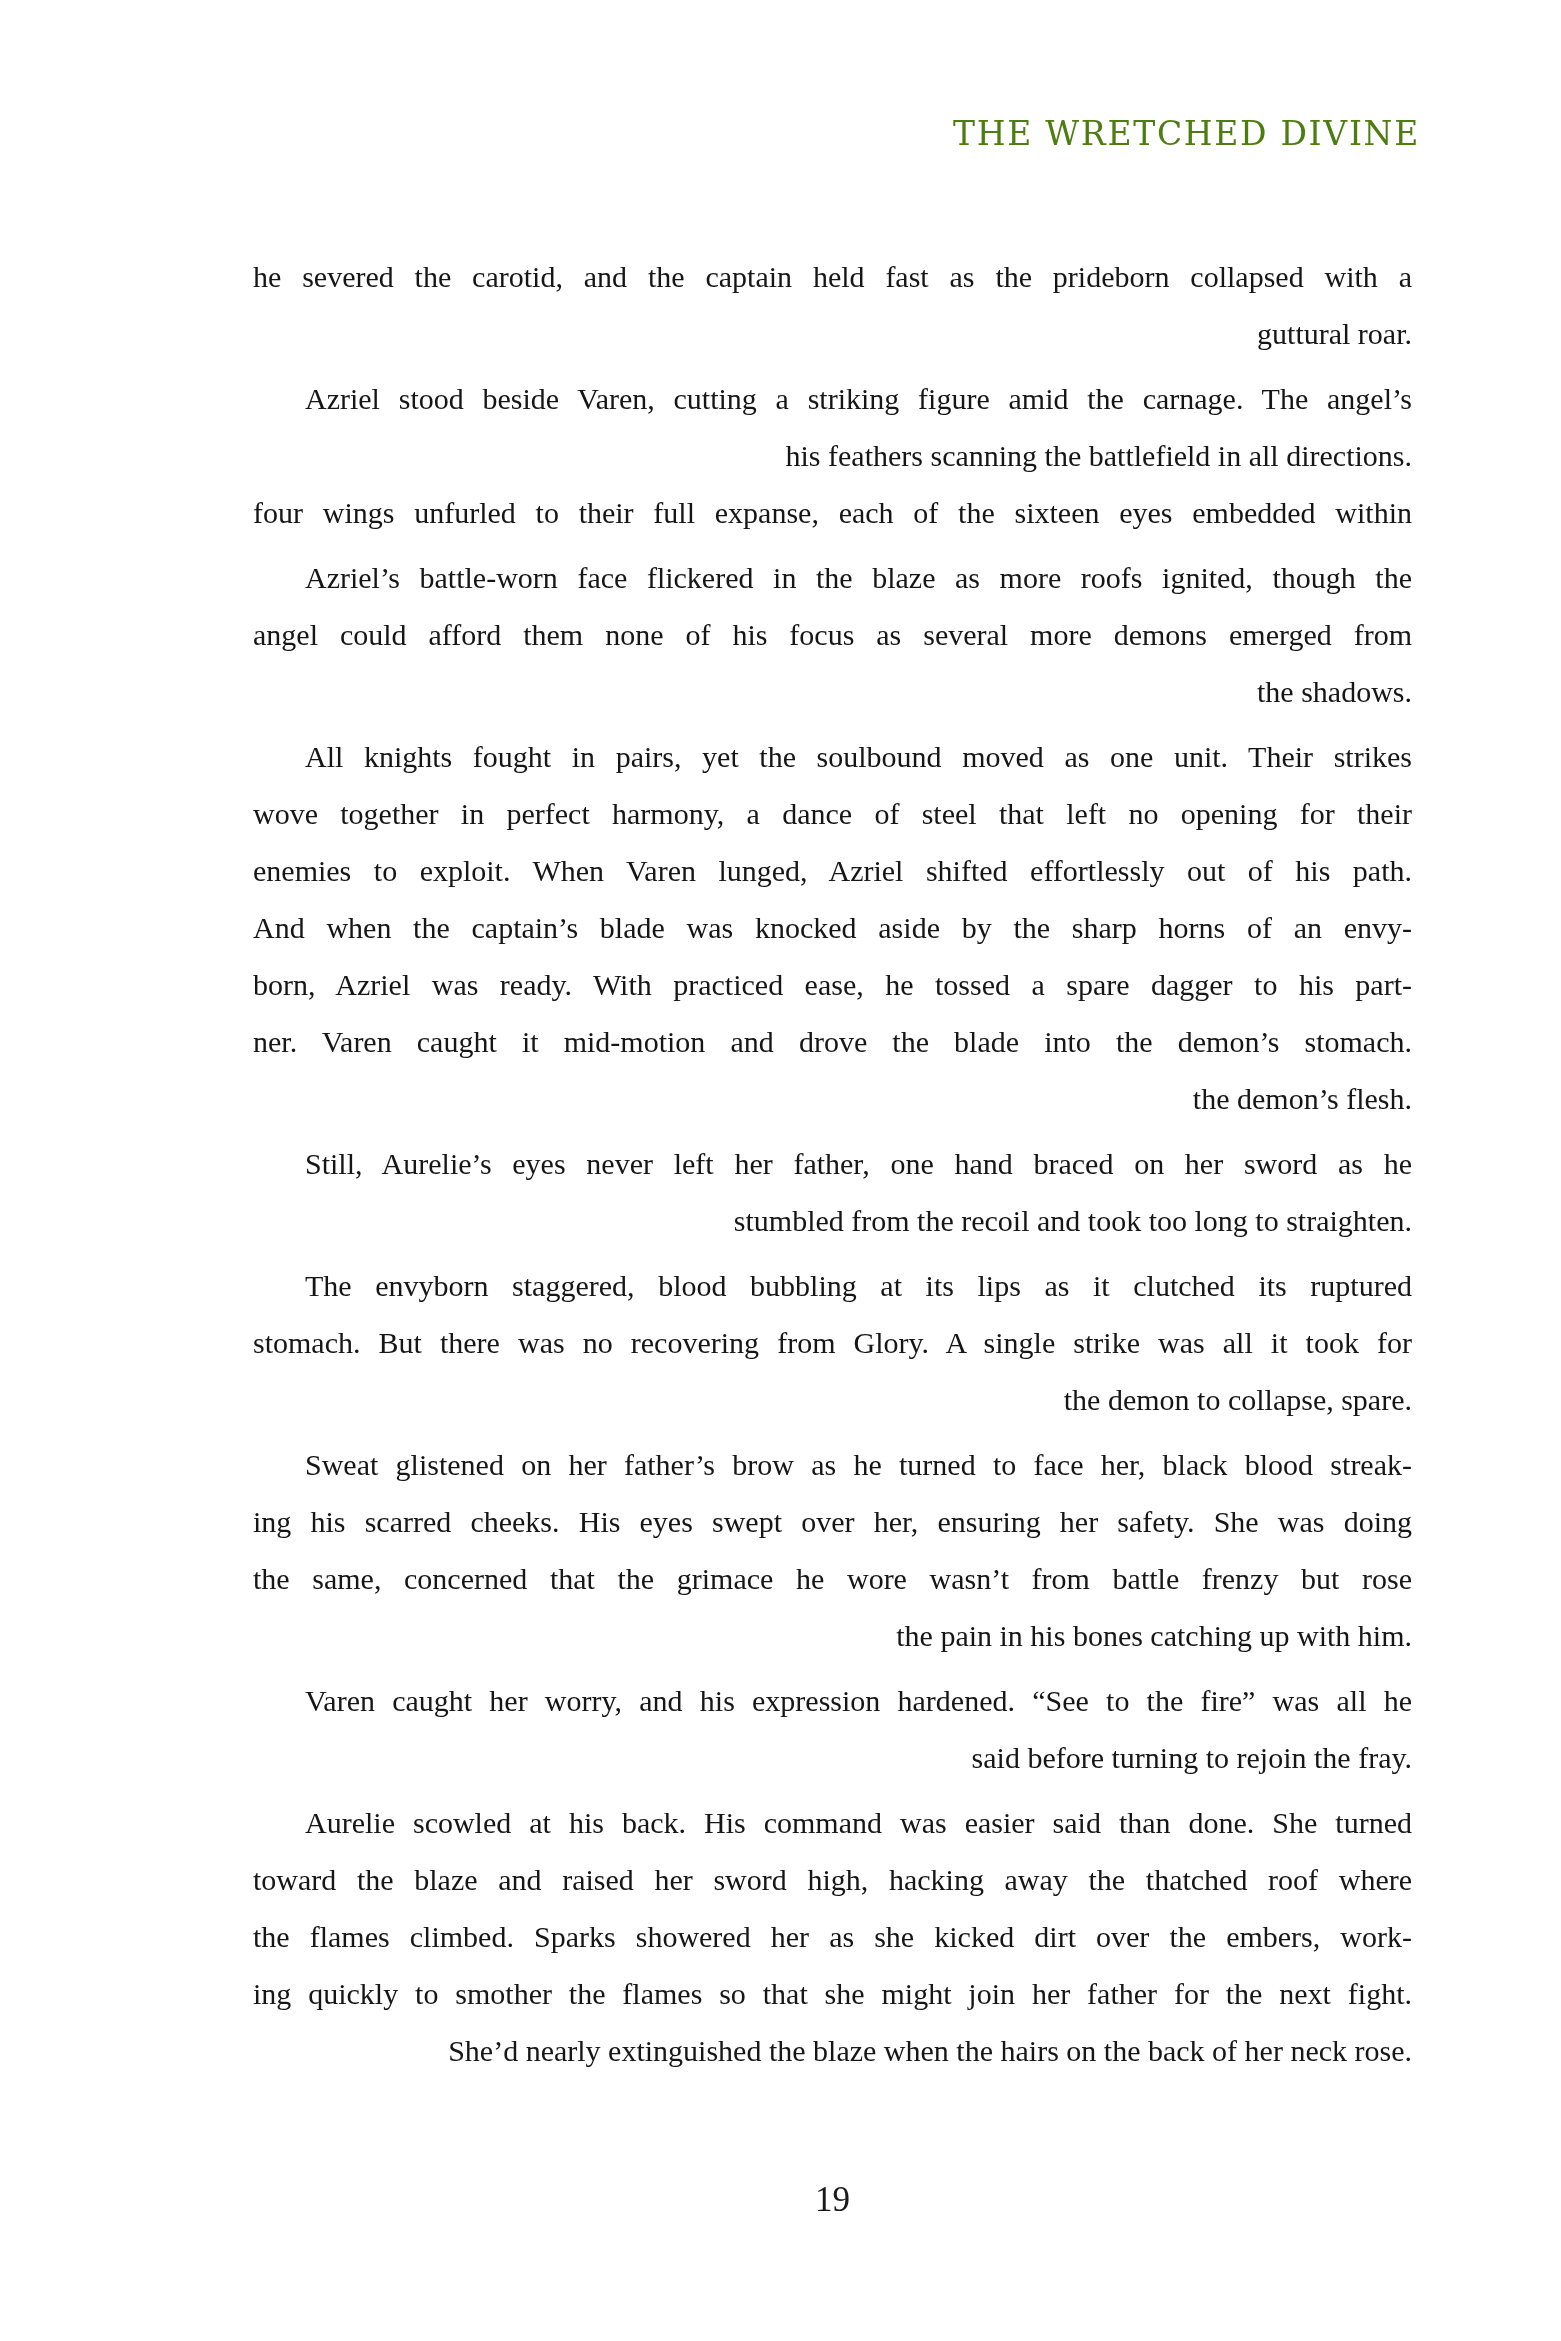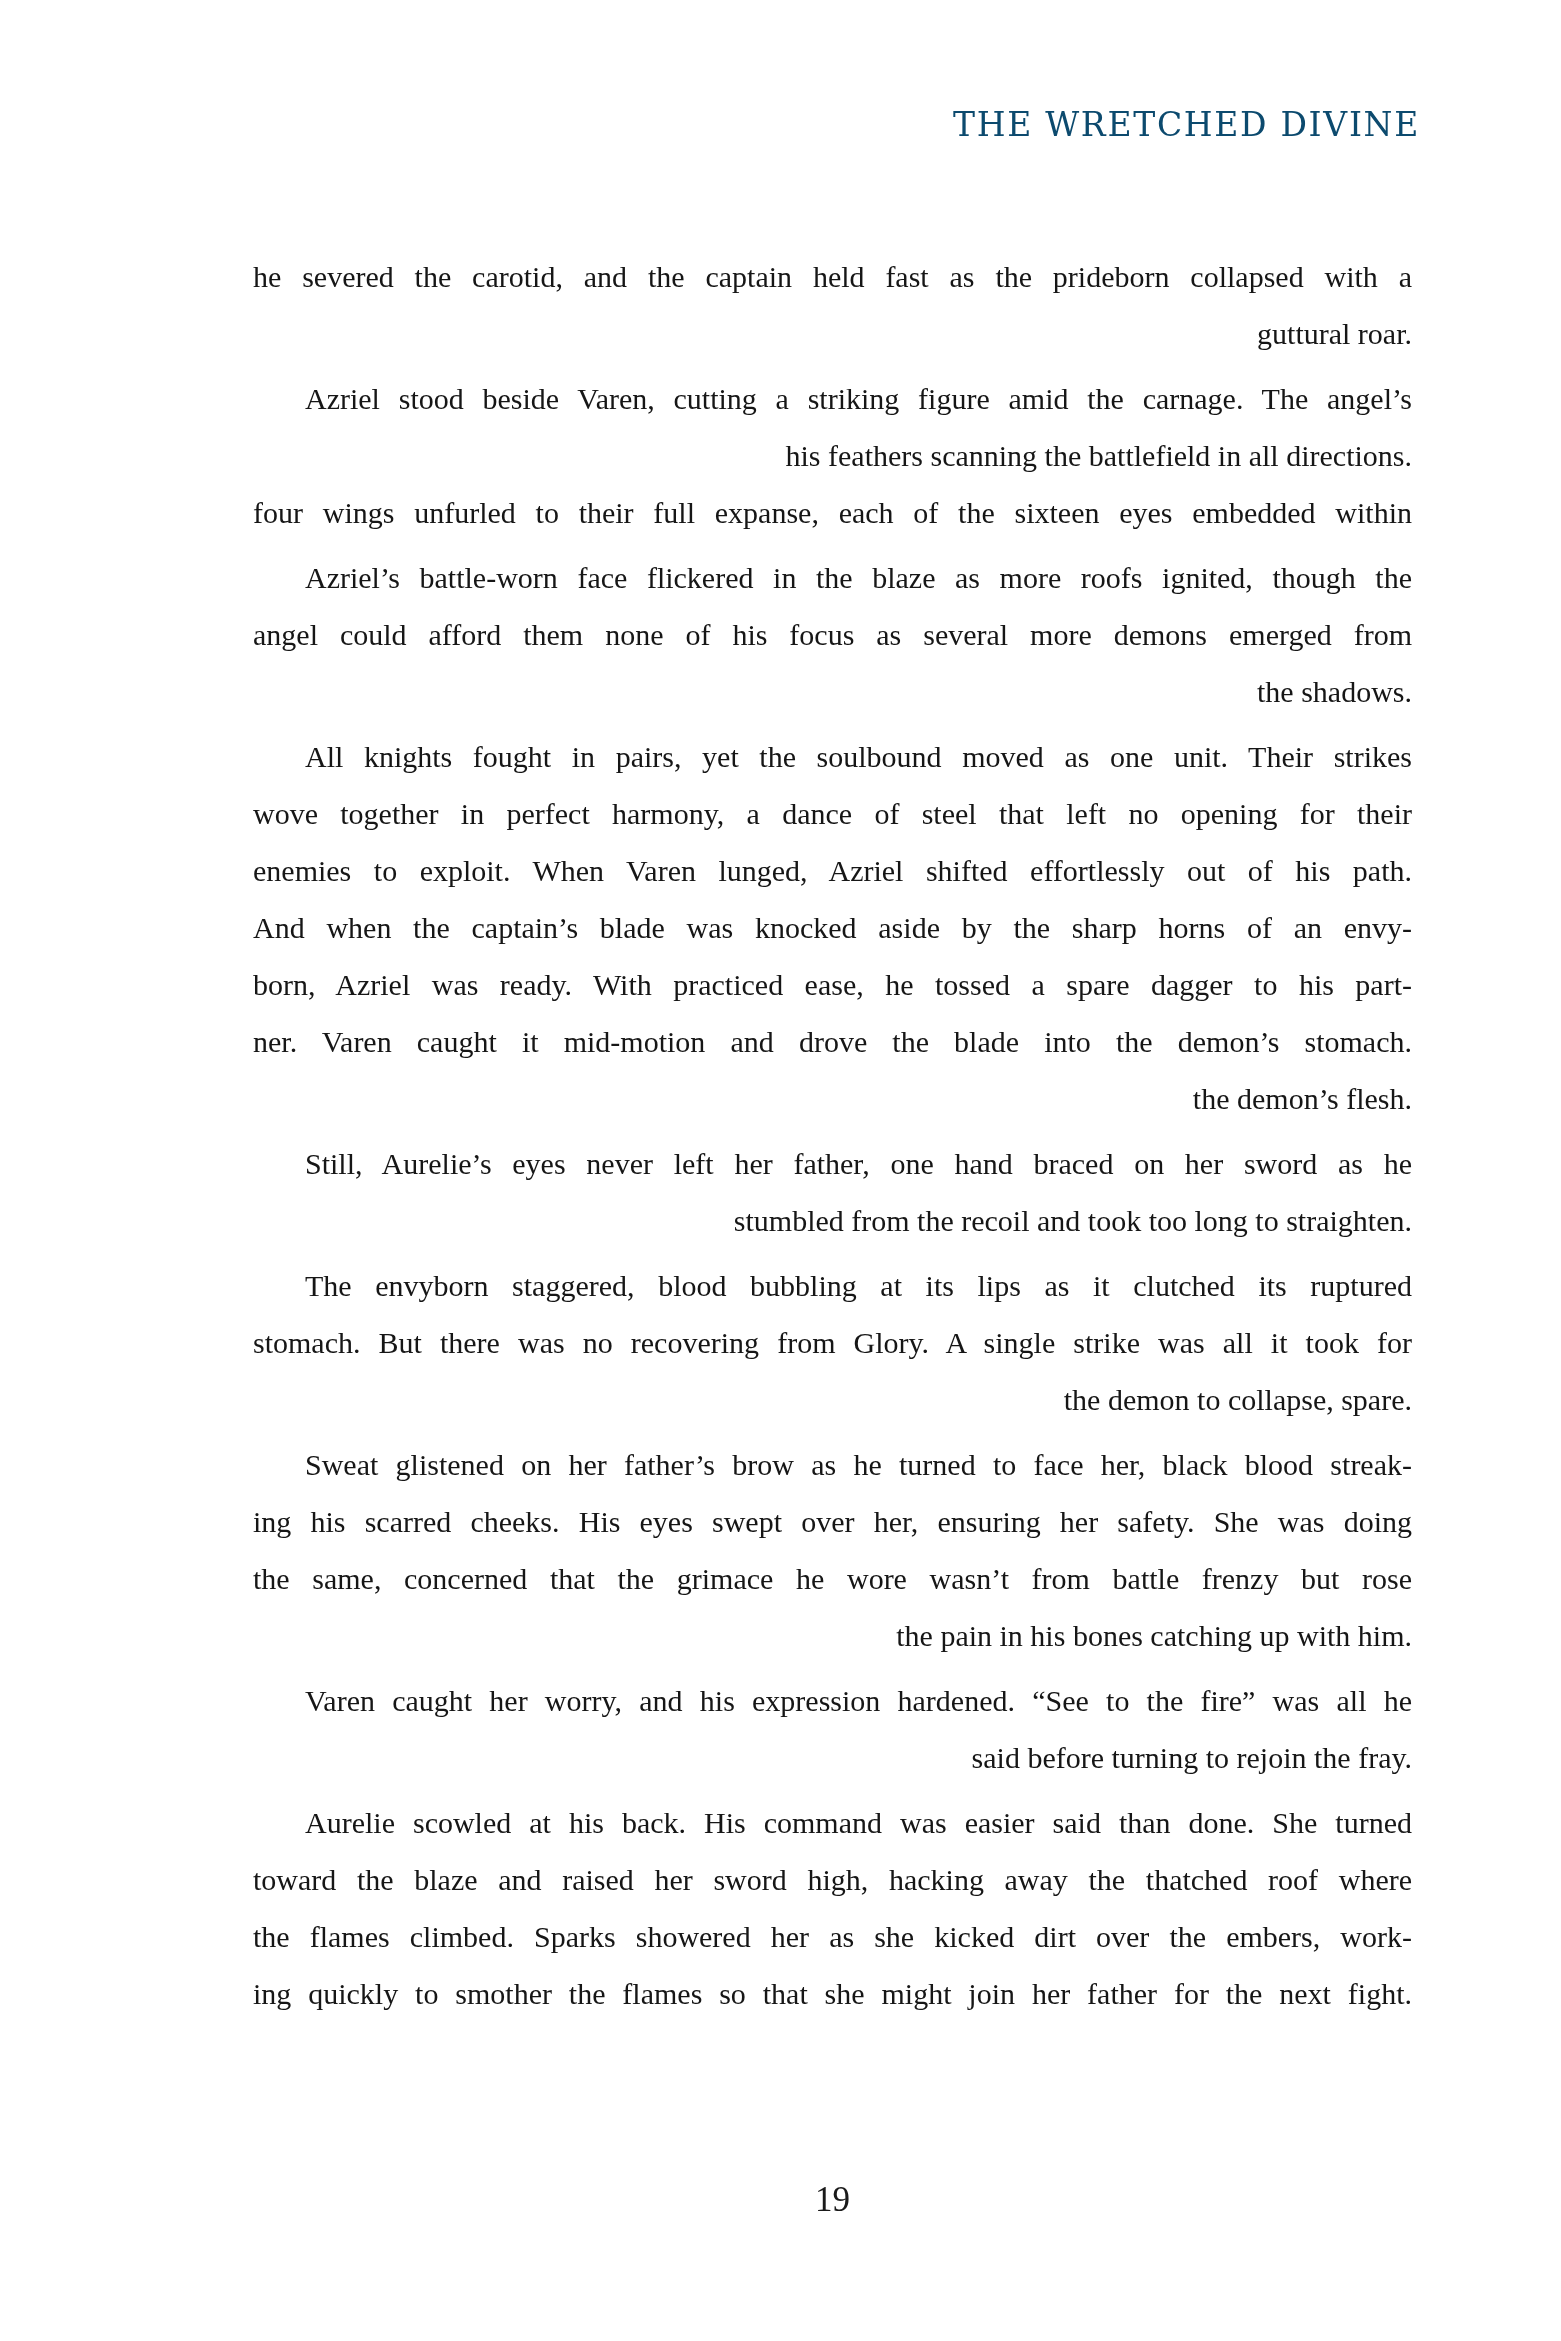--- a/index.html
+++ b/index.html
@@ -11,27 +11,27 @@
     position: relative;
     width: 1561px;
     height: 2342px;
     margin: 0 auto;
     background: #ffffff;
     font-family: "Liberation Serif", serif;
     overflow: hidden;
   }
   .running-head {
     position: absolute;
-    top: 105px;
+    top: 114px;
     right: 141px;
     font-family: "DejaVu Serif", serif;
     font-size: 33px;
     font-weight: normal;
     letter-spacing: 1.7px;
-    color: #0c4a6e;
+    color: #4d7c0f;
     white-space: nowrap;
   }
   .text-block {
     position: absolute;
     left: 245px;
     top: 240px;
     width: 1175px;
     font-size: 30px;
     line-height: 57px;
     color: #161616;
@@ -105,18 +105,19 @@
       </div>
       <div class="para indent">
         <div class="line jline" style="">Varen caught her worry, and his expression hardened. “See to the fire” was all he</div>
         <div class="line">said before turning to rejoin the fray.</div>
       </div>
       <div class="para indent">
         <div class="line jline" style="">Aurelie scowled at his back. His command was easier said than done. She turned</div>
         <div class="line jline" style="">toward the blaze and raised her sword high, hacking away the thatched roof where</div>
         <div class="line jline" style="">the flames climbed. Sparks showered her as she kicked dirt over the embers, work-</div>
         <div class="line jline" style="">ing quickly to smother the flames so that she might join her father for the next fight.</div>
+        <div class="line">She’d nearly extinguished the blaze when the hairs on the back of her neck rose.</div>
       </div>
     </div>
 
   <div class="folio">19</div>
 </div>
 
 
 </body></html>

